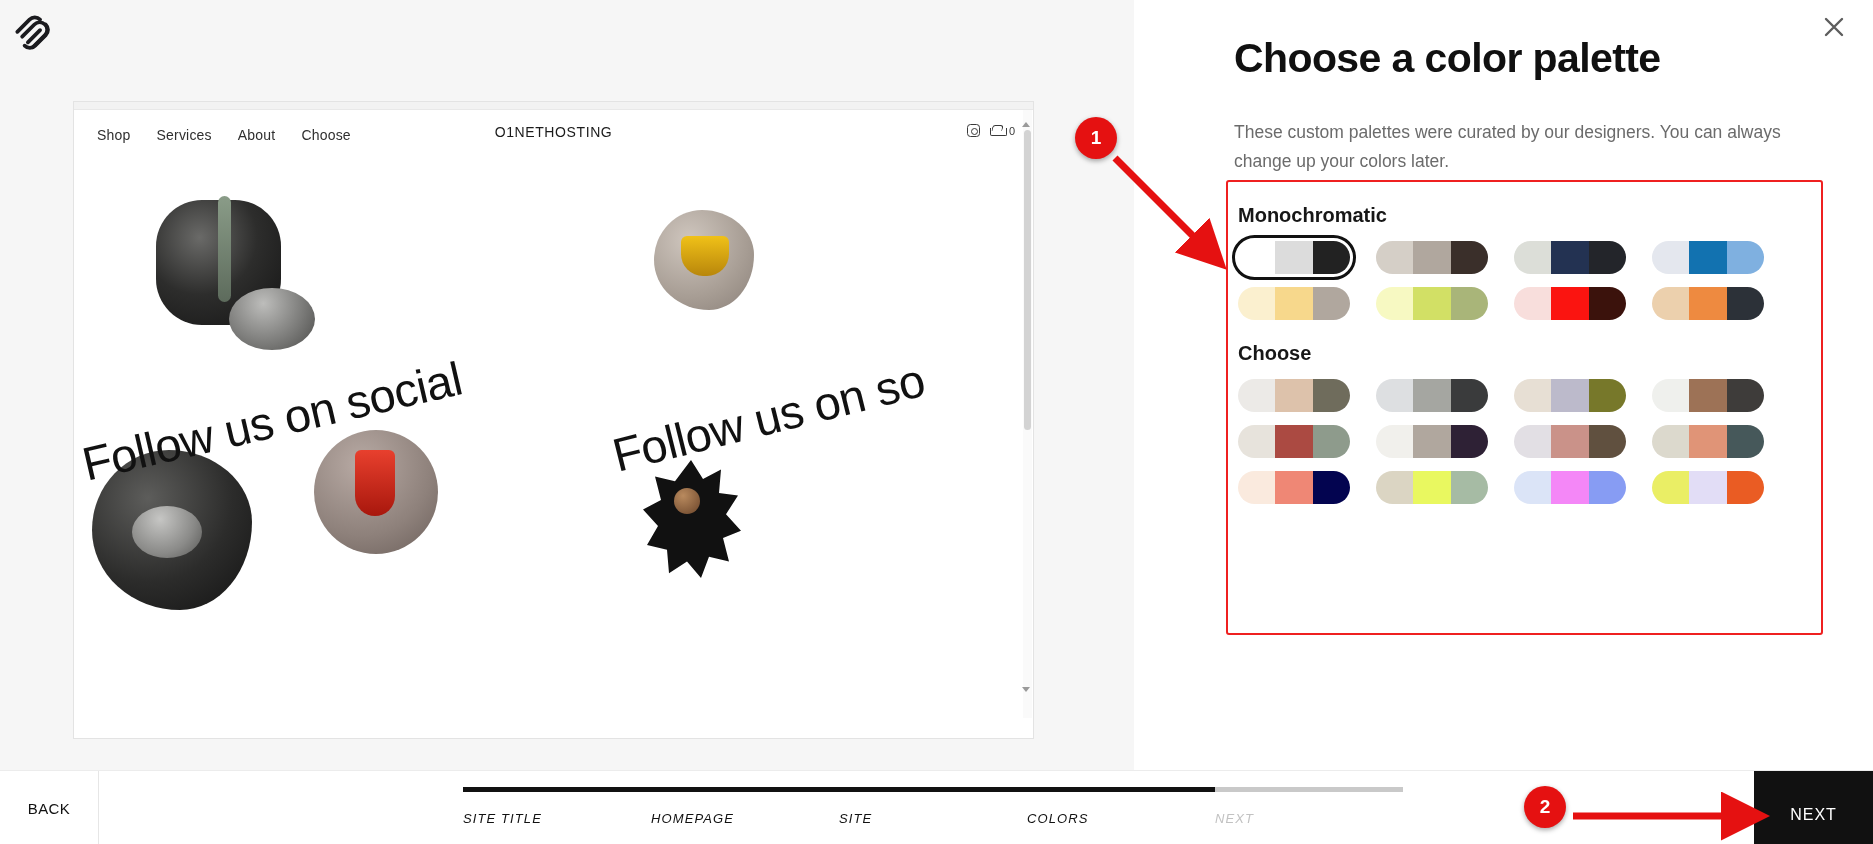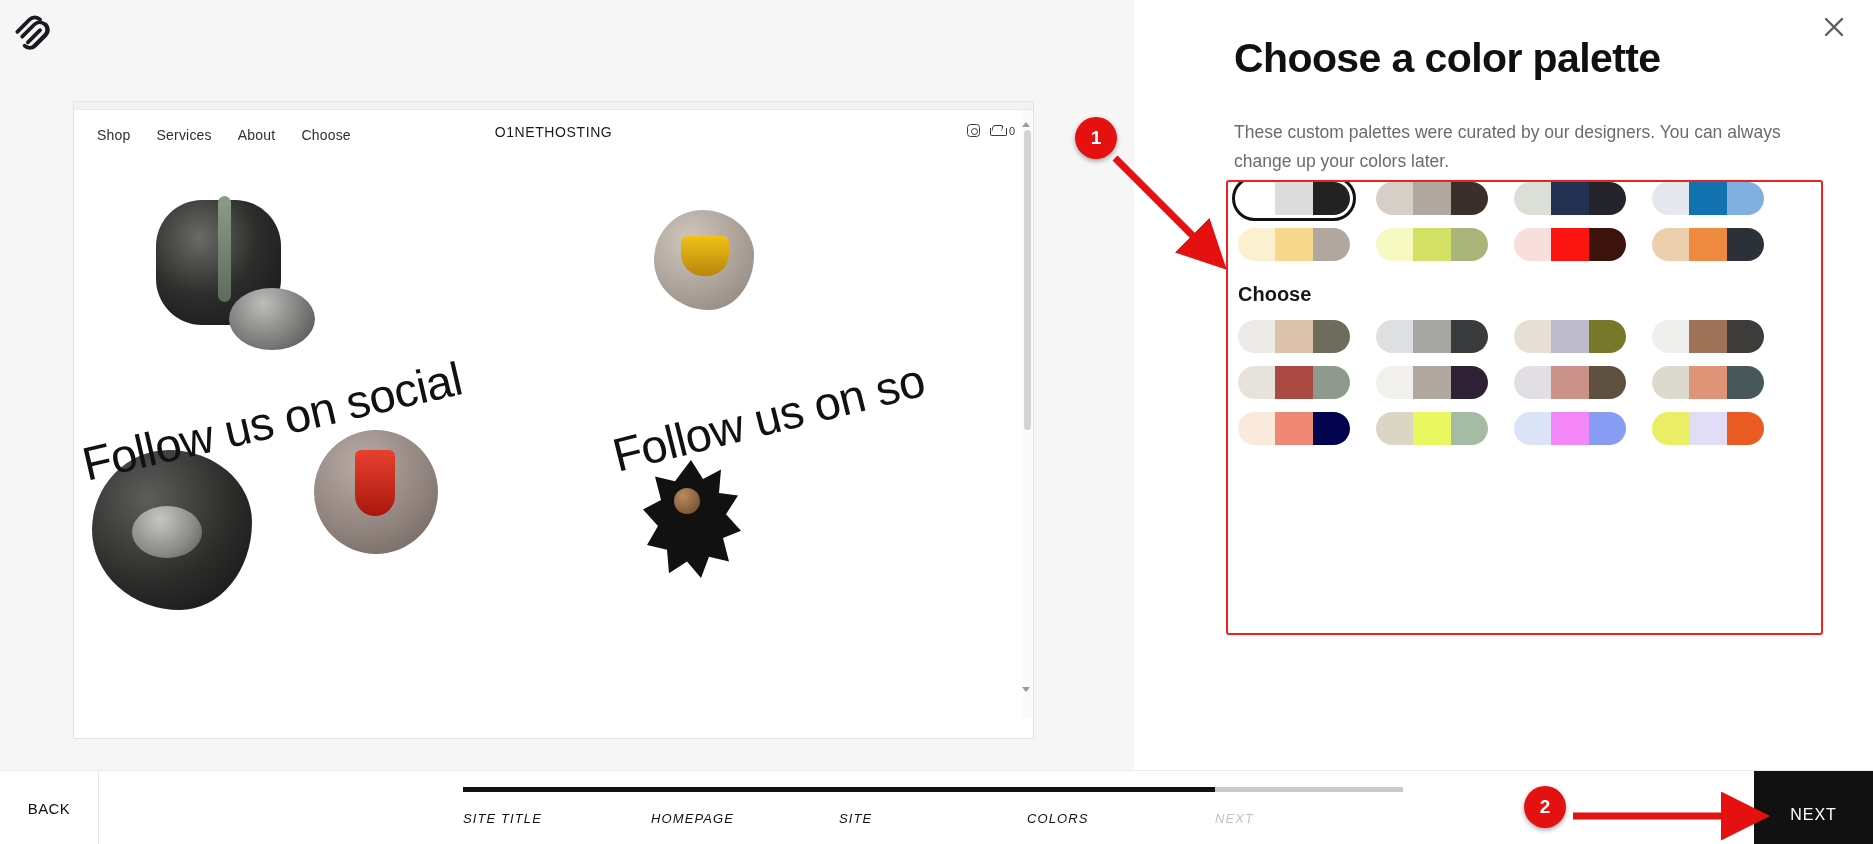--- a/index.html
+++ b/index.html
@@ -255,20 +255,21 @@
       <svg width="24" height="24" viewBox="0 0 24 24" aria-hidden="true">
         <path d="M4 4 L20 20 M20 4 L4 20" stroke="#5d5d5d" stroke-width="2.4" stroke-linecap="round"></path>
       </svg>
     </div>
 
     <div class="panel-title">Choose a color palette</div>
     <div class="panel-sub">These custom palettes were curated by our designers. You can always change up your colors later.</div>
 
     <div class="palette-region">
       <div id="groups-host">
+          <div class="group-title">Monochromatic</div>
           <div class="swatch-row">
             <div class="swatch selected">
               <span style="background: rgb(255, 255, 255);"></span>
               <span style="background: rgb(220, 220, 220);"></span>
               <span style="background: rgb(34, 34, 34);"></span>
             </div>
             <div class="swatch">
               <span style="background: rgb(213, 207, 199);"></span>
               <span style="background: rgb(176, 167, 158);"></span>
               <span style="background: rgb(58, 47, 42);"></span>

